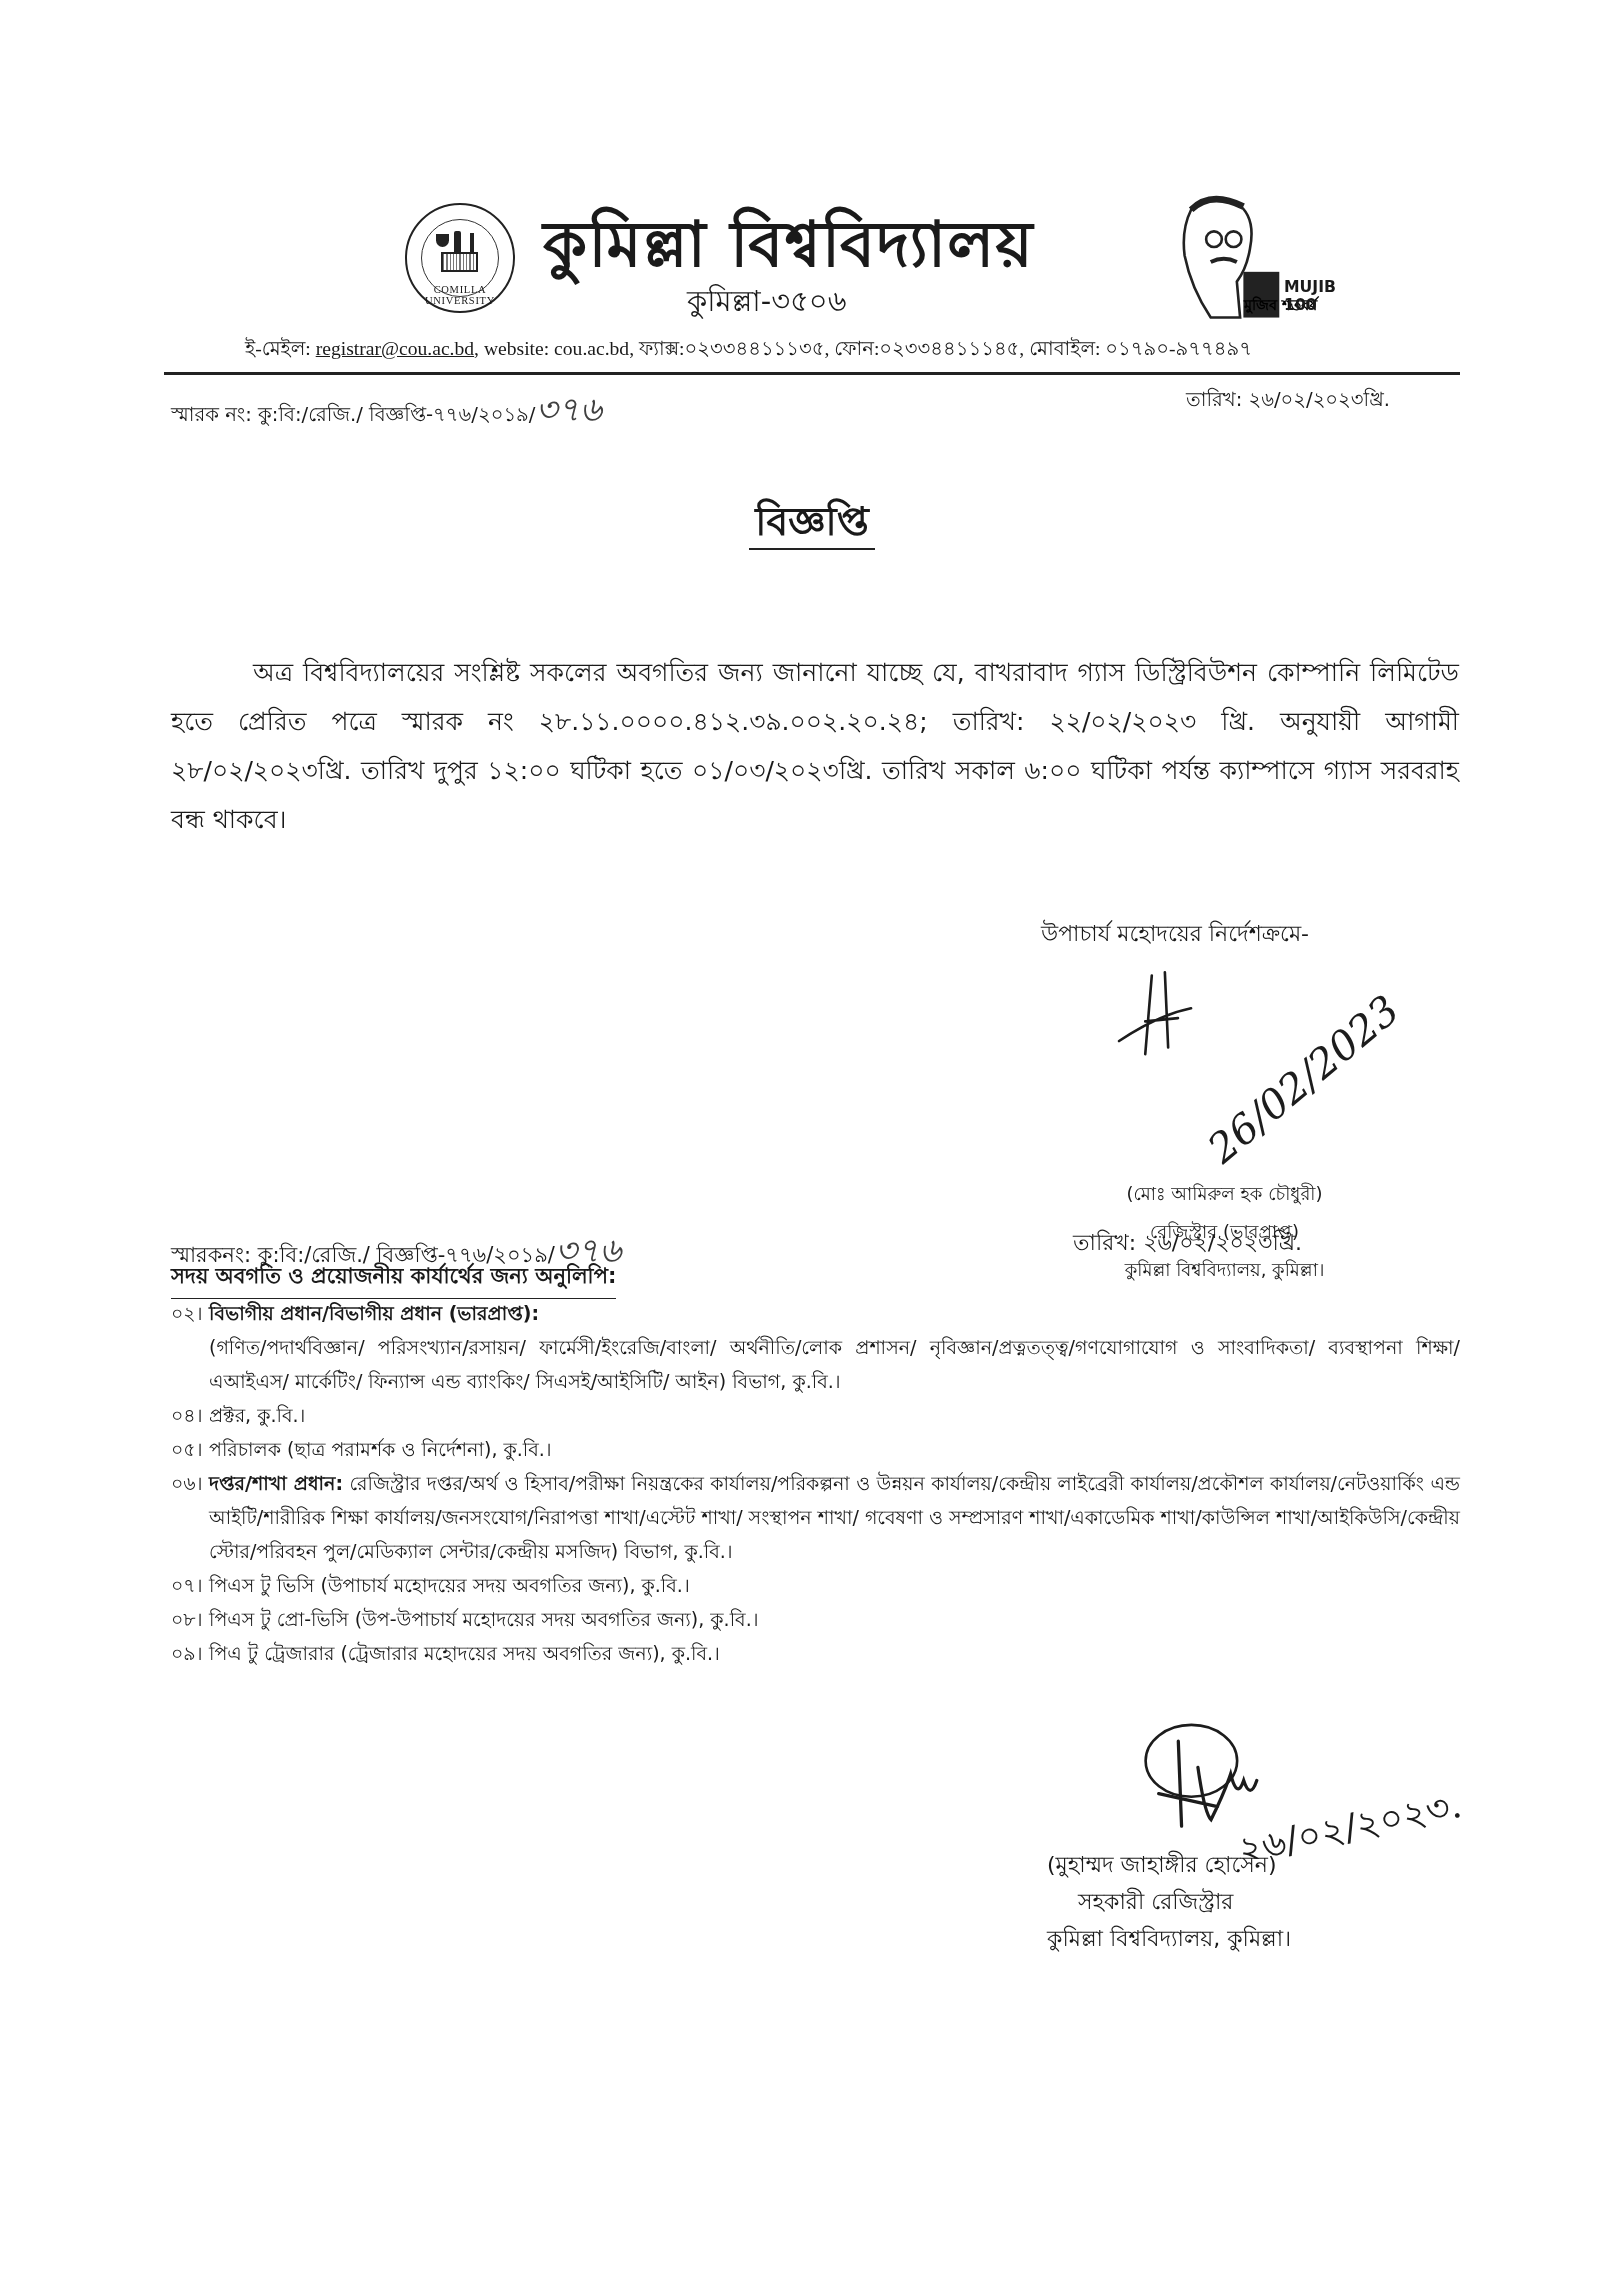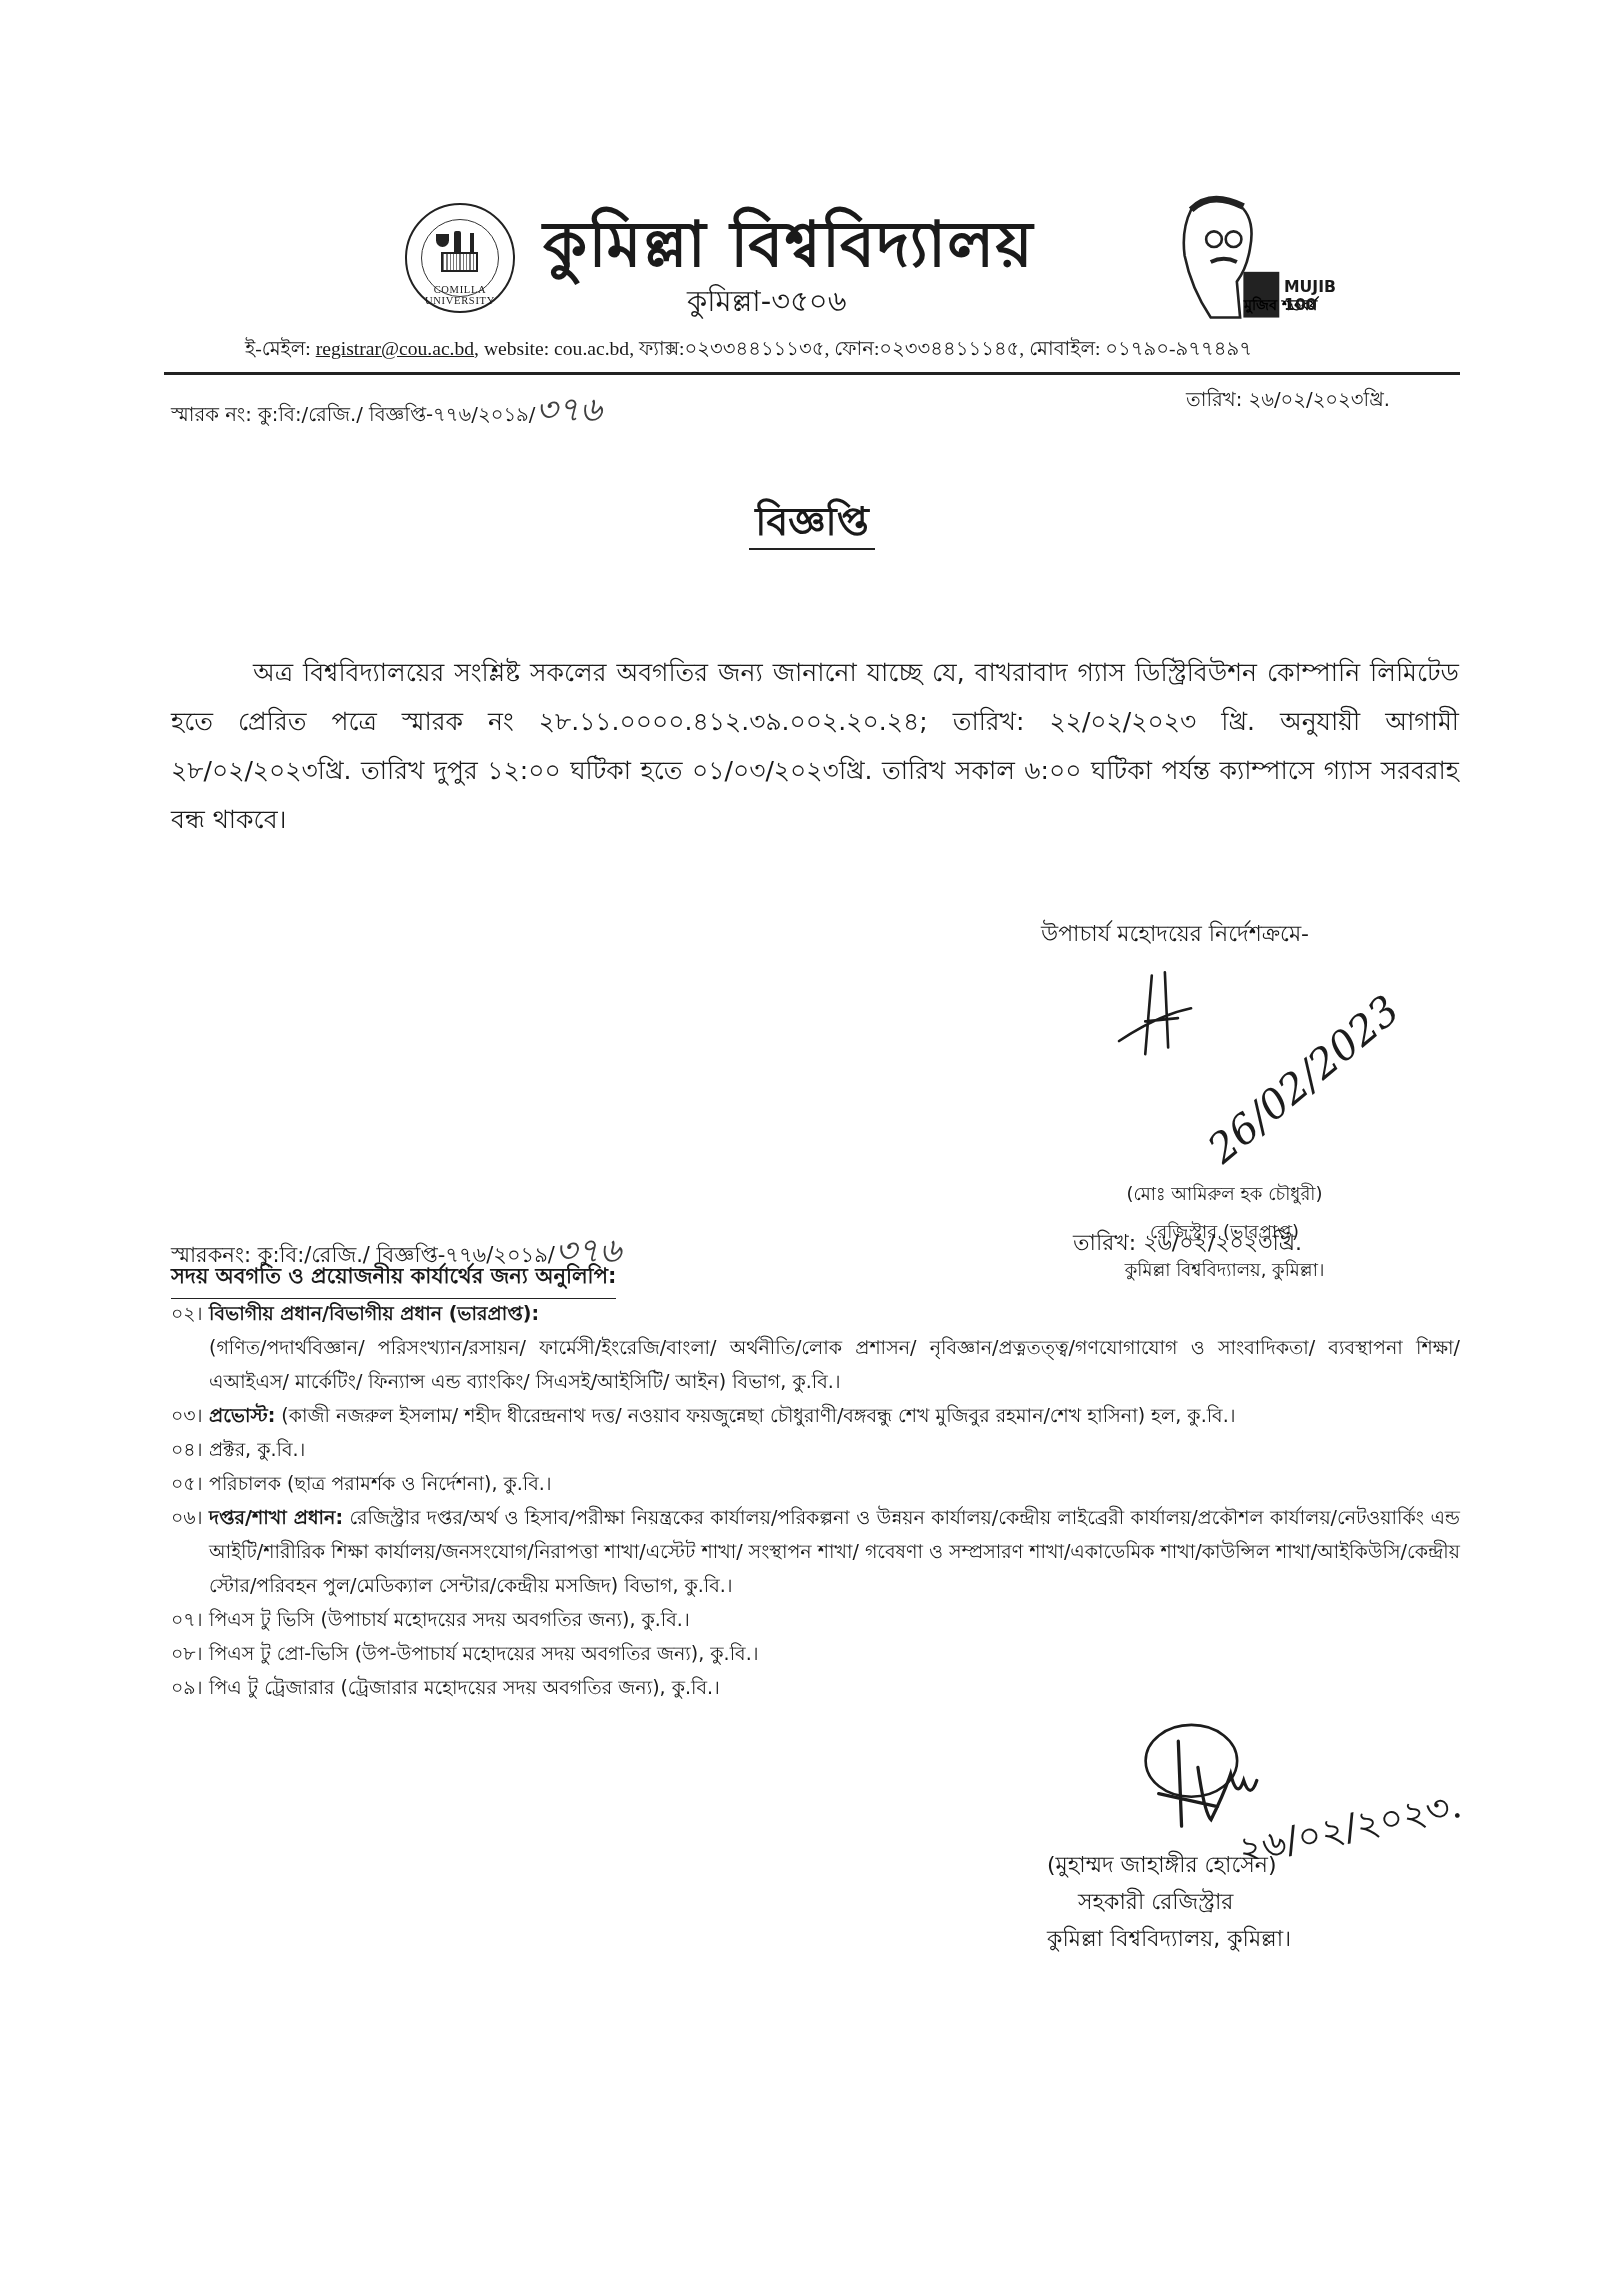--- a/index.html
+++ b/index.html
@@ -153,24 +153,20 @@
 <div class="abs cc-list" id="cc-list">
     <div class="cc-item">
       <span class="cc-num">০২।</span>
       <span class="cc-text"><b>বিভাগীয় প্রধান/বিভাগীয় প্রধান (ভারপ্রাপ্ত):</b><span></span></span>
     </div>
     <div class="cc-item">
       <span class="cc-num"></span>
       <span class="cc-text"><b></b><span>(গণিত/পদার্থবিজ্ঞান/ পরিসংখ্যান/রসায়ন/ ফার্মেসী/ইংরেজি/বাংলা/ অর্থনীতি/লোক প্রশাসন/ নৃবিজ্ঞান/প্রত্নতত্ত্ব/গণযোগাযোগ ও সাংবাদিকতা/ ব্যবস্থাপনা শিক্ষা/ এআইএস/ মার্কেটিং/ ফিন্যান্স এন্ড ব্যাংকিং/ সিএসই/আইসিটি/ আইন) বিভাগ, কু.বি.।</span></span>
     </div>
     <div class="cc-item">
-      <span class="cc-num">০৩।</span>
-      <span class="cc-text"><b>প্রভোস্ট:</b><span> (কাজী নজরুল ইসলাম/ শহীদ ধীরেন্দ্রনাথ দত্ত/ নওয়াব ফয়জুন্নেছা চৌধুরাণী/বঙ্গবন্ধু শেখ মুজিবুর রহমান/শেখ হাসিনা) হল, কু.বি.।</span></span>
-    </div>
-    <div class="cc-item">
       <span class="cc-num">০৪।</span>
       <span class="cc-text"><b></b><span>প্রক্টর, কু.বি.।</span></span>
     </div>
     <div class="cc-item">
       <span class="cc-num">০৫।</span>
       <span class="cc-text"><b></b><span>পরিচালক (ছাত্র পরামর্শক ও নির্দেশনা), কু.বি.।</span></span>
     </div>
     <div class="cc-item">
       <span class="cc-num">০৬।</span>
       <span class="cc-text"><b>দপ্তর/শাখা প্রধান:</b><span> রেজিস্ট্রার দপ্তর/অর্থ ও হিসাব/পরীক্ষা নিয়ন্ত্রকের কার্যালয়/পরিকল্পনা ও উন্নয়ন কার্যালয়/কেন্দ্রীয় লাইব্রেরী কার্যালয়/প্রকৌশল কার্যালয়/নেটওয়ার্কিং এন্ড আইটি/শারীরিক শিক্ষা কার্যালয়/জনসংযোগ/নিরাপত্তা শাখা/এস্টেট শাখা/ সংস্থাপন শাখা/ গবেষণা ও সম্প্রসারণ শাখা/একাডেমিক শাখা/কাউন্সিল শাখা/আইকিউসি/কেন্দ্রীয় স্টোর/পরিবহন পুল/মেডিক্যাল সেন্টার/কেন্দ্রীয় মসজিদ) বিভাগ, কু.বি.।</span></span>

